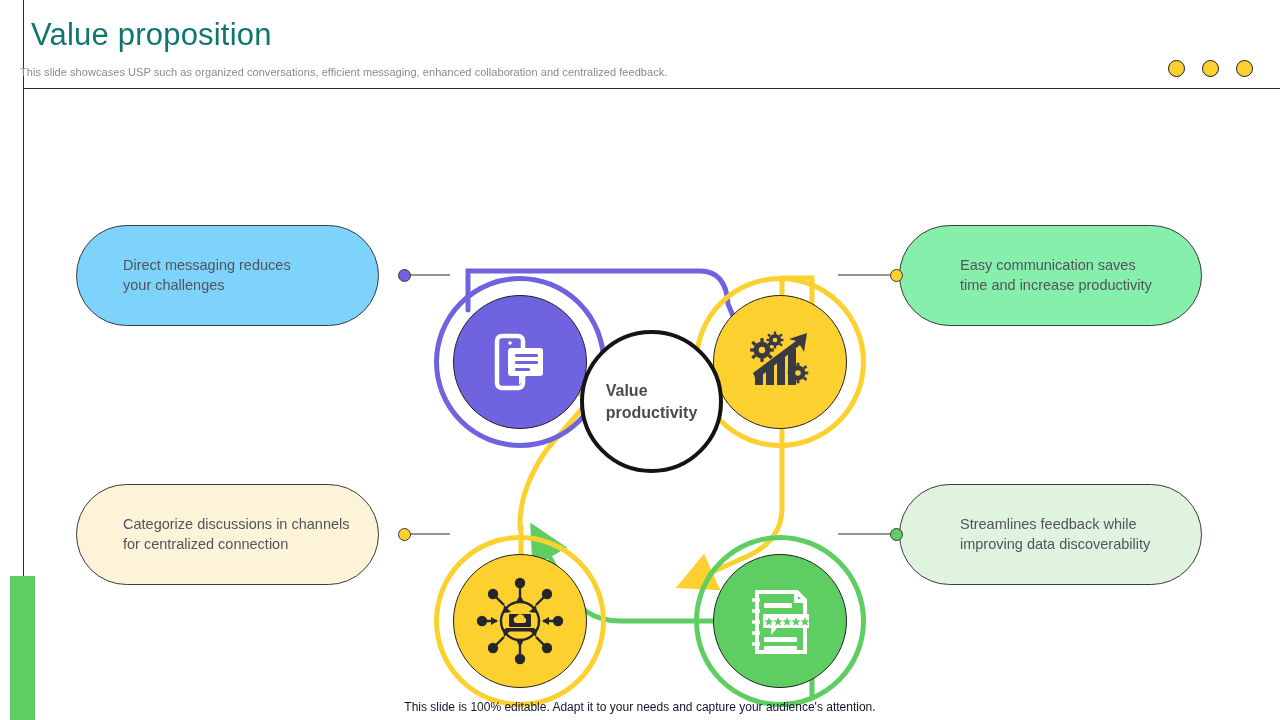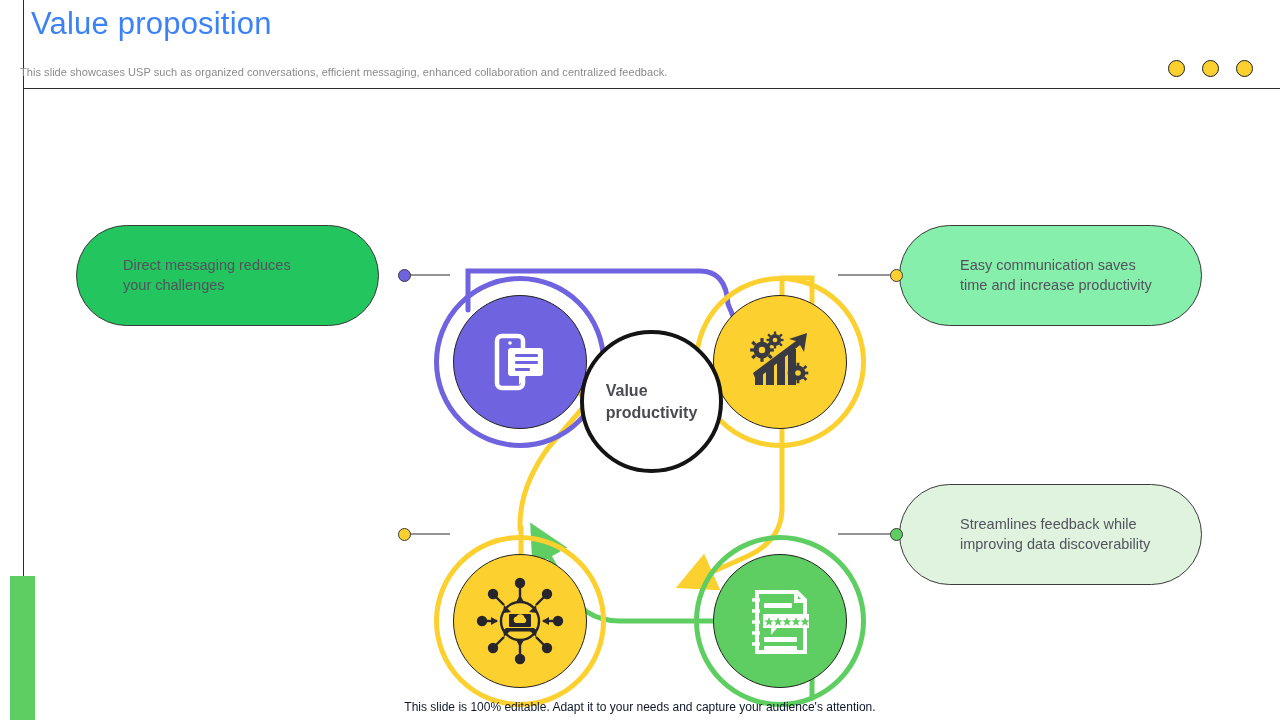--- a/index.html
+++ b/index.html
@@ -8,22 +8,22 @@
     background:#ffffff;
     font-family:"Liberation Sans", sans-serif;
     overflow:hidden;
     position:relative;
   }
   
   #header{position:absolute;left:0;top:0;width:1280px;height:88px;}
   #hdr-vline{position:absolute;left:23px;top:0;width:1px;height:88px;background:#2b2b2b;}
   #hdr-hline{position:absolute;left:23px;top:88px;width:1257px;height:1px;background:#2b2b2b;}
   #page-title{
-    position:absolute;left:31px;top:6px;
-    font-size:31px;font-weight:400;color:#3b82f6;letter-spacing:.2px;
+    position:absolute;left:31px;top:17px;
+    font-size:31px;font-weight:400;color:#0f766e;letter-spacing:.2px;
     white-space:nowrap;
   }
   #page-subtitle{
     position:absolute;left:20px;top:66px;
     font-size:11px;color:#8a8a8a;white-space:nowrap;letter-spacing:.05px;
   }
   #dots{position:absolute;right:27px;top:60px;display:flex;gap:17px;align-items:center;}
   .hdot{
     width:17px;height:17px;border-radius:50%;
     background:#fcd12f;border:1.6px solid #1d1d1d;
@@ -43,21 +43,21 @@
     width:303px;height:101px;
     border-radius:51px;
     border:1px solid #3a3a3a;
     box-sizing:border-box;
     display:flex;align-items:center;
   }
   .pill .ptext{
     font-size:14.5px;line-height:19.5px;color:#53535c;
     padding-left:46px;padding-right:22px;
   }
-  #pill-tl{left:76px;top:137px;background:#22c55e;}
+  #pill-tl{left:76px;top:137px;background:#7dd3fc;}
   #pill-tr{left:899px;top:137px;background:#86efac;}
   #pill-bl{left:76px;top:396px;background:#fdf3d9;}
   #pill-br{left:899px;top:396px;background:#dff3df;}
   #pill-tr .ptext,#pill-br .ptext{padding-left:60px;}
 
   
   .nub{position:absolute;width:13px;height:13px;border-radius:50%;border:1px solid #3a3a3a;box-sizing:border-box;}
   #nub-tl{left:398px;top:181px;background:#6f63df;}
   #nub-tr{left:890px;top:181px;background:#fcd12f;}
   #nub-bl{left:398px;top:440px;background:#fcd12f;}
@@ -157,20 +157,26 @@
     </div>
   </div>
 
   <div class="pill" id="pill-tr">
     <div class="ptext">
       <span>Easy communication saves</span><br>
       <span>time and increase productivity</span>
     </div>
   </div>
 
+  <div class="pill" id="pill-bl">
+    <div class="ptext">
+      <span>Categorize discussions in channels</span><br>
+      <span>for centralized  connection</span>
+    </div>
+  </div>
 
   <div class="pill" id="pill-br">
     <div class="ptext">
       <span>Streamlines feedback while</span><br>
       <span>improving data discoverability</span>
     </div>
   </div>
 
   <span class="nub" id="nub-tl"></span>
   <span class="nub" id="nub-tr"></span>

